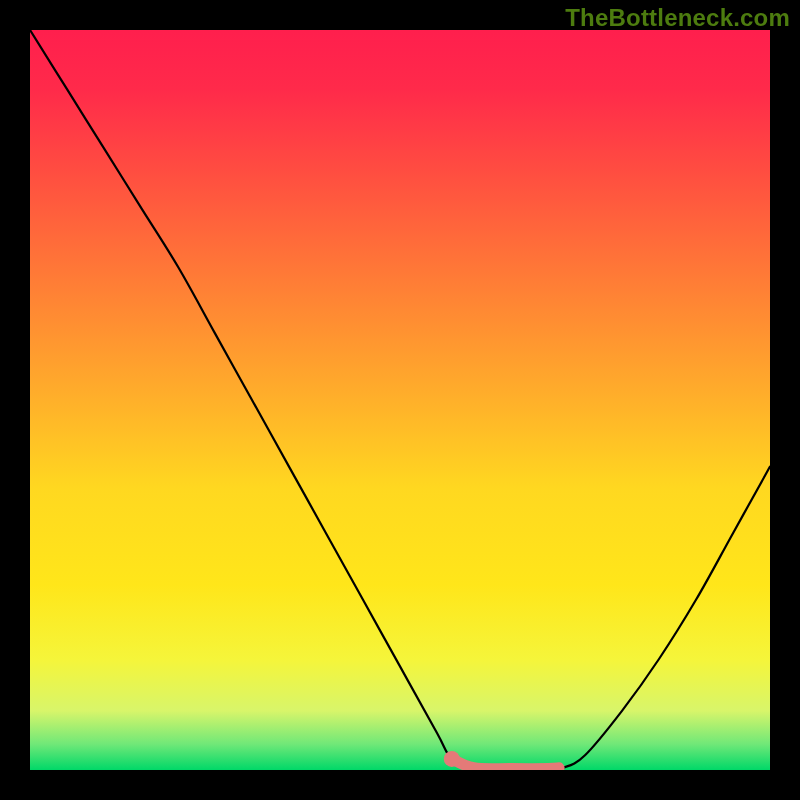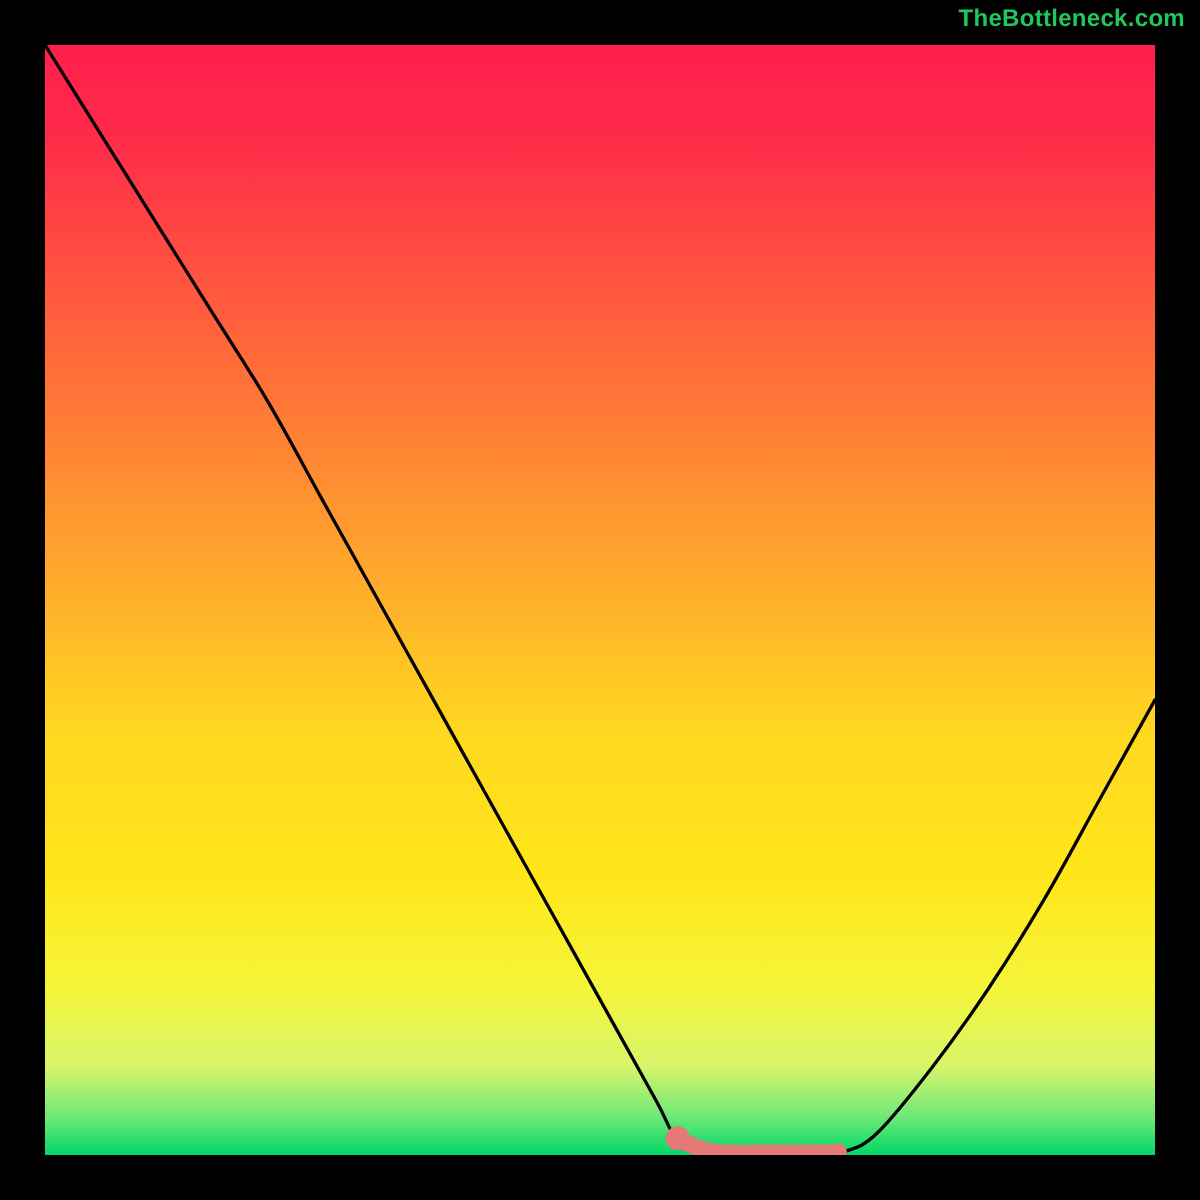--- a/index.html
+++ b/index.html
@@ -16,22 +16,22 @@
     left: 0;
     top: 0;
     width: 800px;
     height: 800px;
     background: #000000;
   }
   .watermark {
     position: absolute;
     top: 4px;
     right: 10px;
-    color: #22c55e;
-    font-size: 16px;
+    color: #4d7c0f;
+    font-size: 24px;
     font-weight: 600;
     letter-spacing: 0.2px;
     z-index: 50;
   }
   .plot {
     position: absolute;
     left: 30px;
     top: 30px;
     width: 740px;
     height: 740px;

